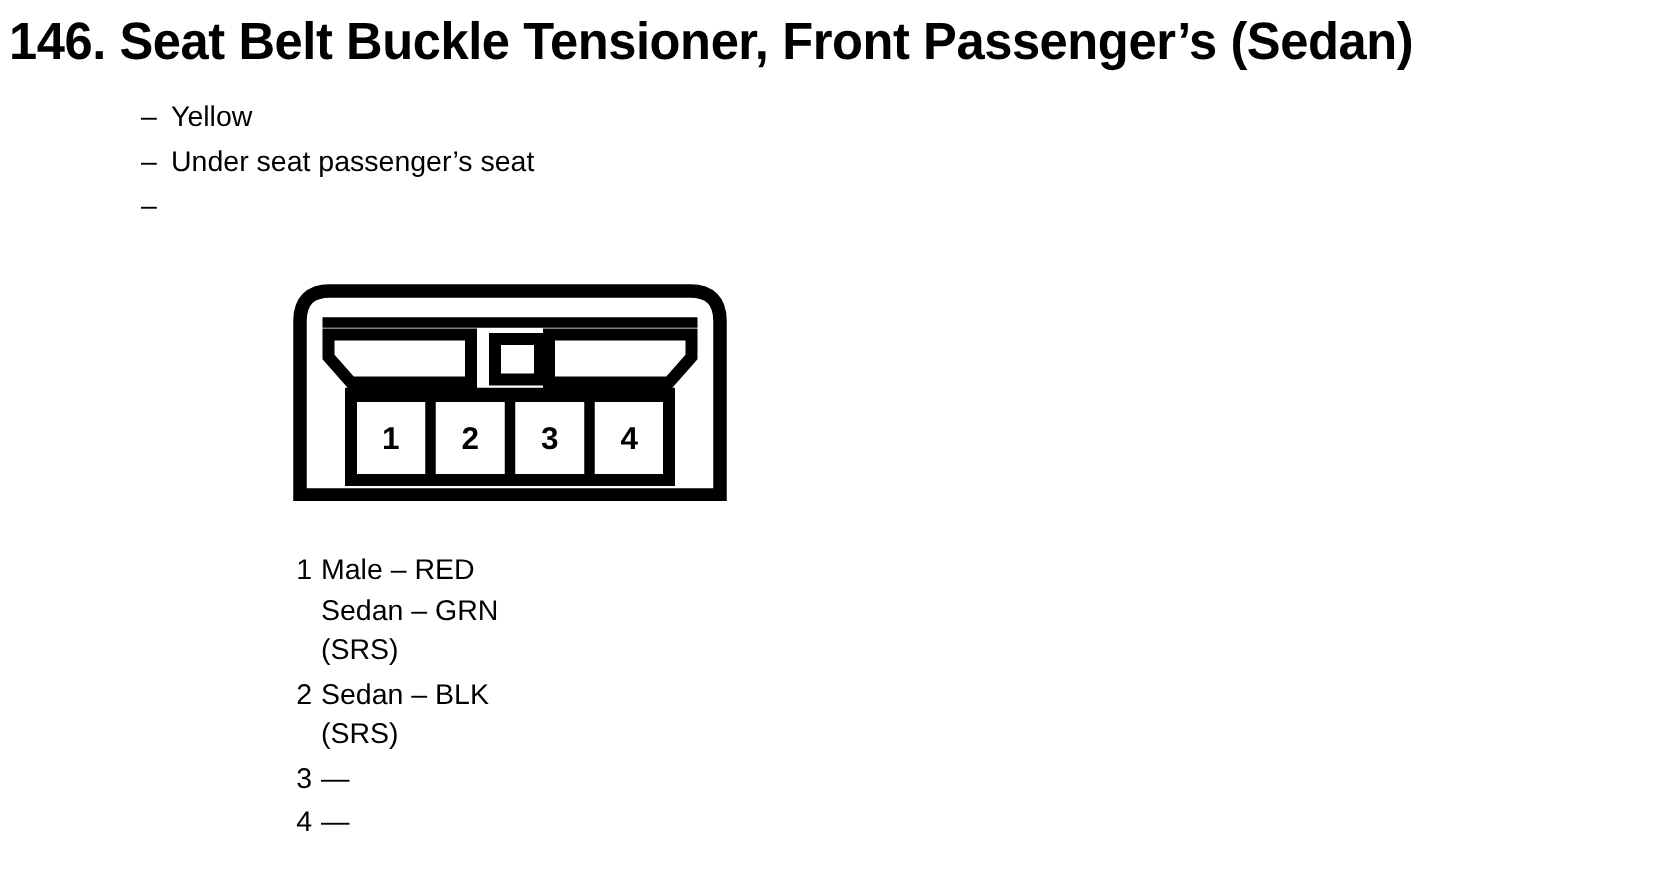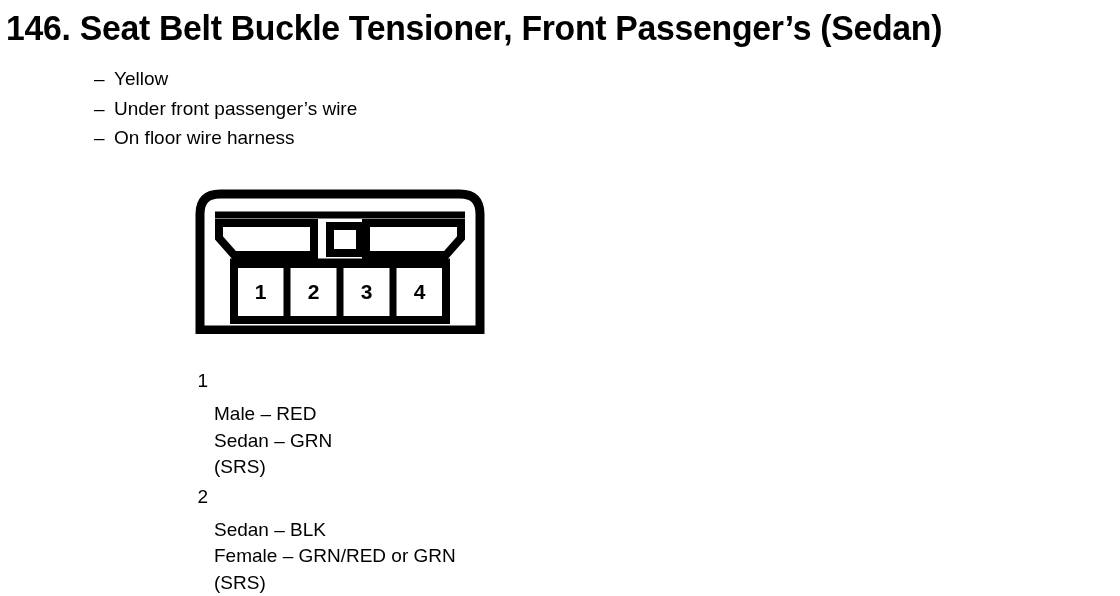--- a/index.html
+++ b/index.html
@@ -80,45 +80,43 @@
     align-items: flex-start;
   }
   .legend-num {
     width: 20px;
     flex: 0 0 20px;
     text-align: right;
     padding-right: 6px;
   }
   .legend-lines {
     flex: 1 1 auto;
-    margin-top: 33px;
   }
   .legend-line { white-space: nowrap; }
   .legend-item.spaced { margin-top: 3px; }
 </style>
 </head>
 <body>
 
 <div class="title">146. Seat Belt Buckle Tensioner, Front Passenger’s (Sedan)</div>
 
 <div class="bullets">
 
   <div class="bullet-row">
     <span class="bullet-dash">–</span>
     <span class="bullet-text">Yellow</span>
   </div>
 
   <div class="bullet-row">
     <span class="bullet-dash">–</span>
-    <span class="bullet-text">Under front passenger’s wire</span>
+    <span class="bullet-text">Under seat passenger’s seat</span>
   </div>
 
   <div class="bullet-row">
     <span class="bullet-dash">–</span>
-    <span class="bullet-text">On floor wire harness</span>
   </div>
 
 </div>
 
 <div class="connector">
   <svg width="316" height="146" viewBox="0 0 316 146">
 
     <path d="M 18 142 L 18 26 Q 18 6 38 6 L 278 6 Q 298 6 298 26 L 298 142 Z" fill="#ffffff" stroke="#000000" stroke-width="9" stroke-linejoin="miter"></path>
 
     <path d="M 33 27 L 283 27" fill="none" stroke="#000000" stroke-width="7"></path>
@@ -153,21 +151,20 @@
       <div class="legend-line">Male – RED</div>
       <div class="legend-line">Sedan – GRN</div>
       <div class="legend-line">(SRS)</div>
     </span>
   </div>
 
   <div class="legend-item spaced">
     <span class="legend-num">2</span>
     <span class="legend-lines">
       <div class="legend-line">Sedan – BLK</div>
-      <div class="legend-line">Female – GRN/RED or GRN</div>
       <div class="legend-line">(SRS)</div>
     </span>
   </div>
 
   <div class="legend-item spaced">
     <span class="legend-num">3</span>
     <span class="legend-lines">
       <div class="legend-line">—</div>
     </span>
   </div>

